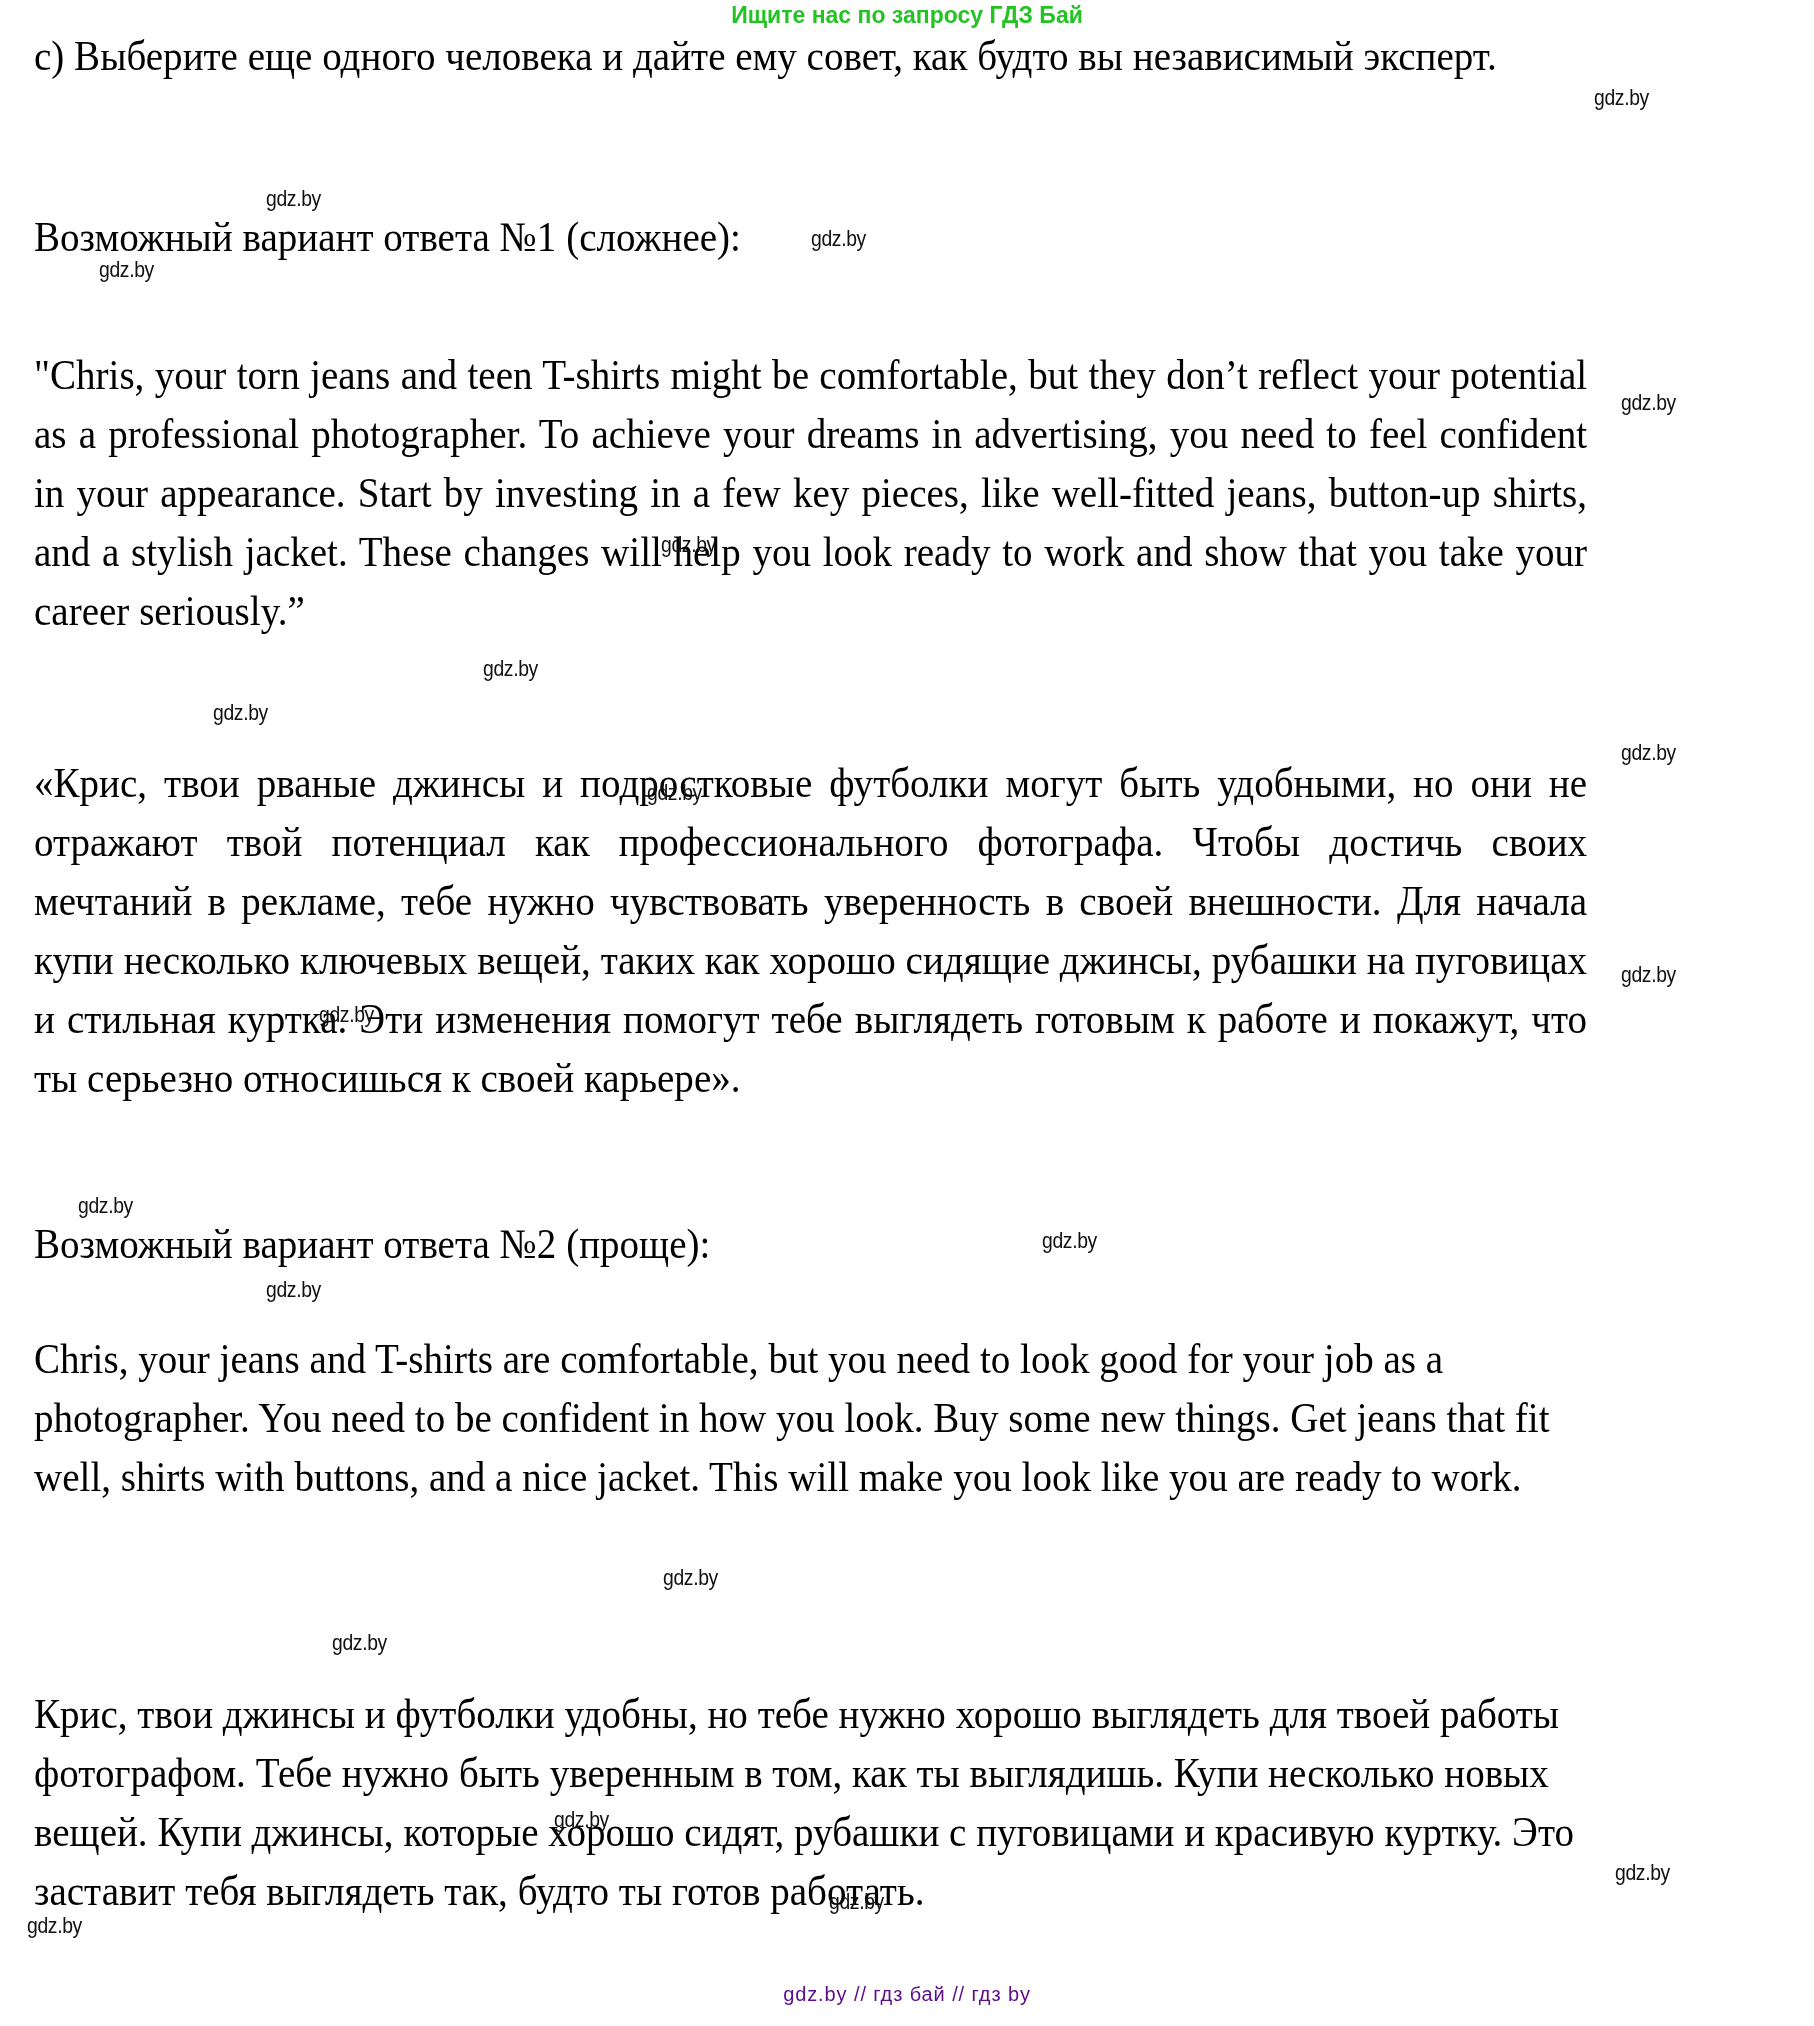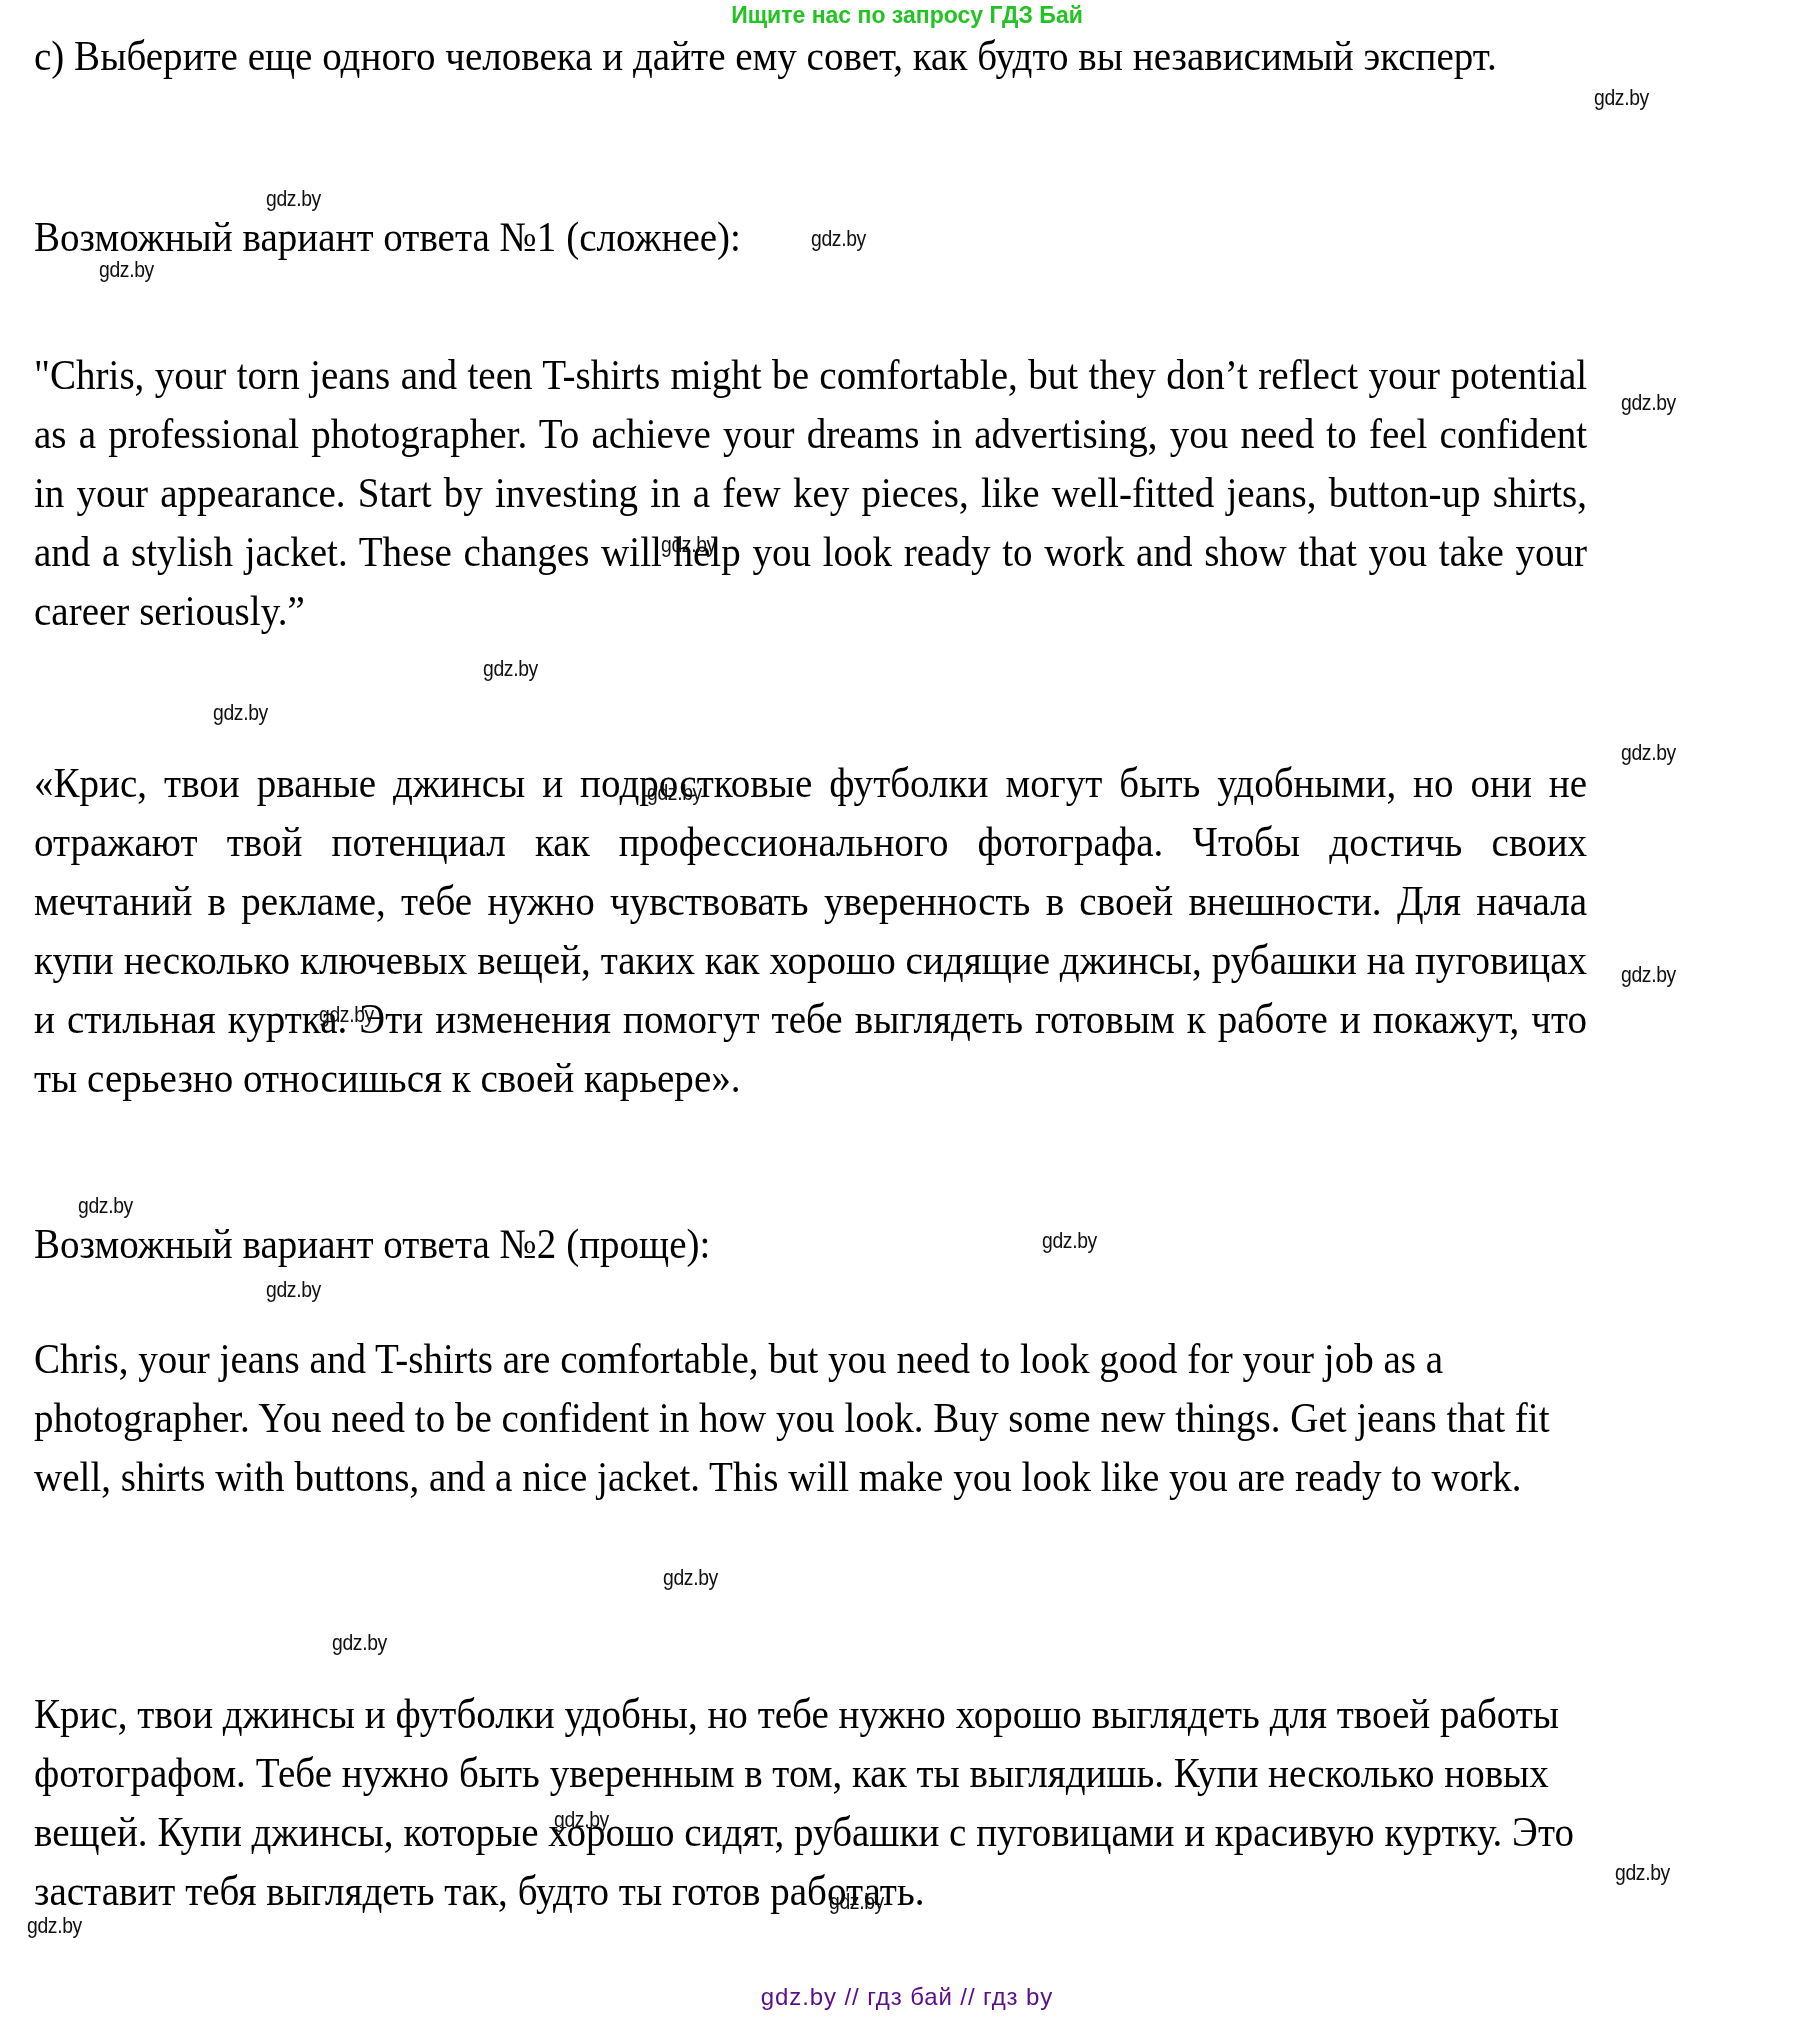--- a/index.html
+++ b/index.html
@@ -83,21 +83,21 @@
   }
 
   
   .footer {
     position: absolute;
     left: 0;
     top: 1983px;
     width: 1814px;
     text-align: center;
     font-family: "Liberation Sans", "DejaVu Sans", sans-serif;
-    font-size: 24px;
+    font-size: 20px;
     color: #5b0d8c;
     letter-spacing: 0.9px;
   }
 </style>
 </head>
 <body>
 
 <div class="page">
 
   <div class="promo-bar" style="color: rgb(34, 195, 34);">Ищите нас по запросу ГДЗ Бай</div>

